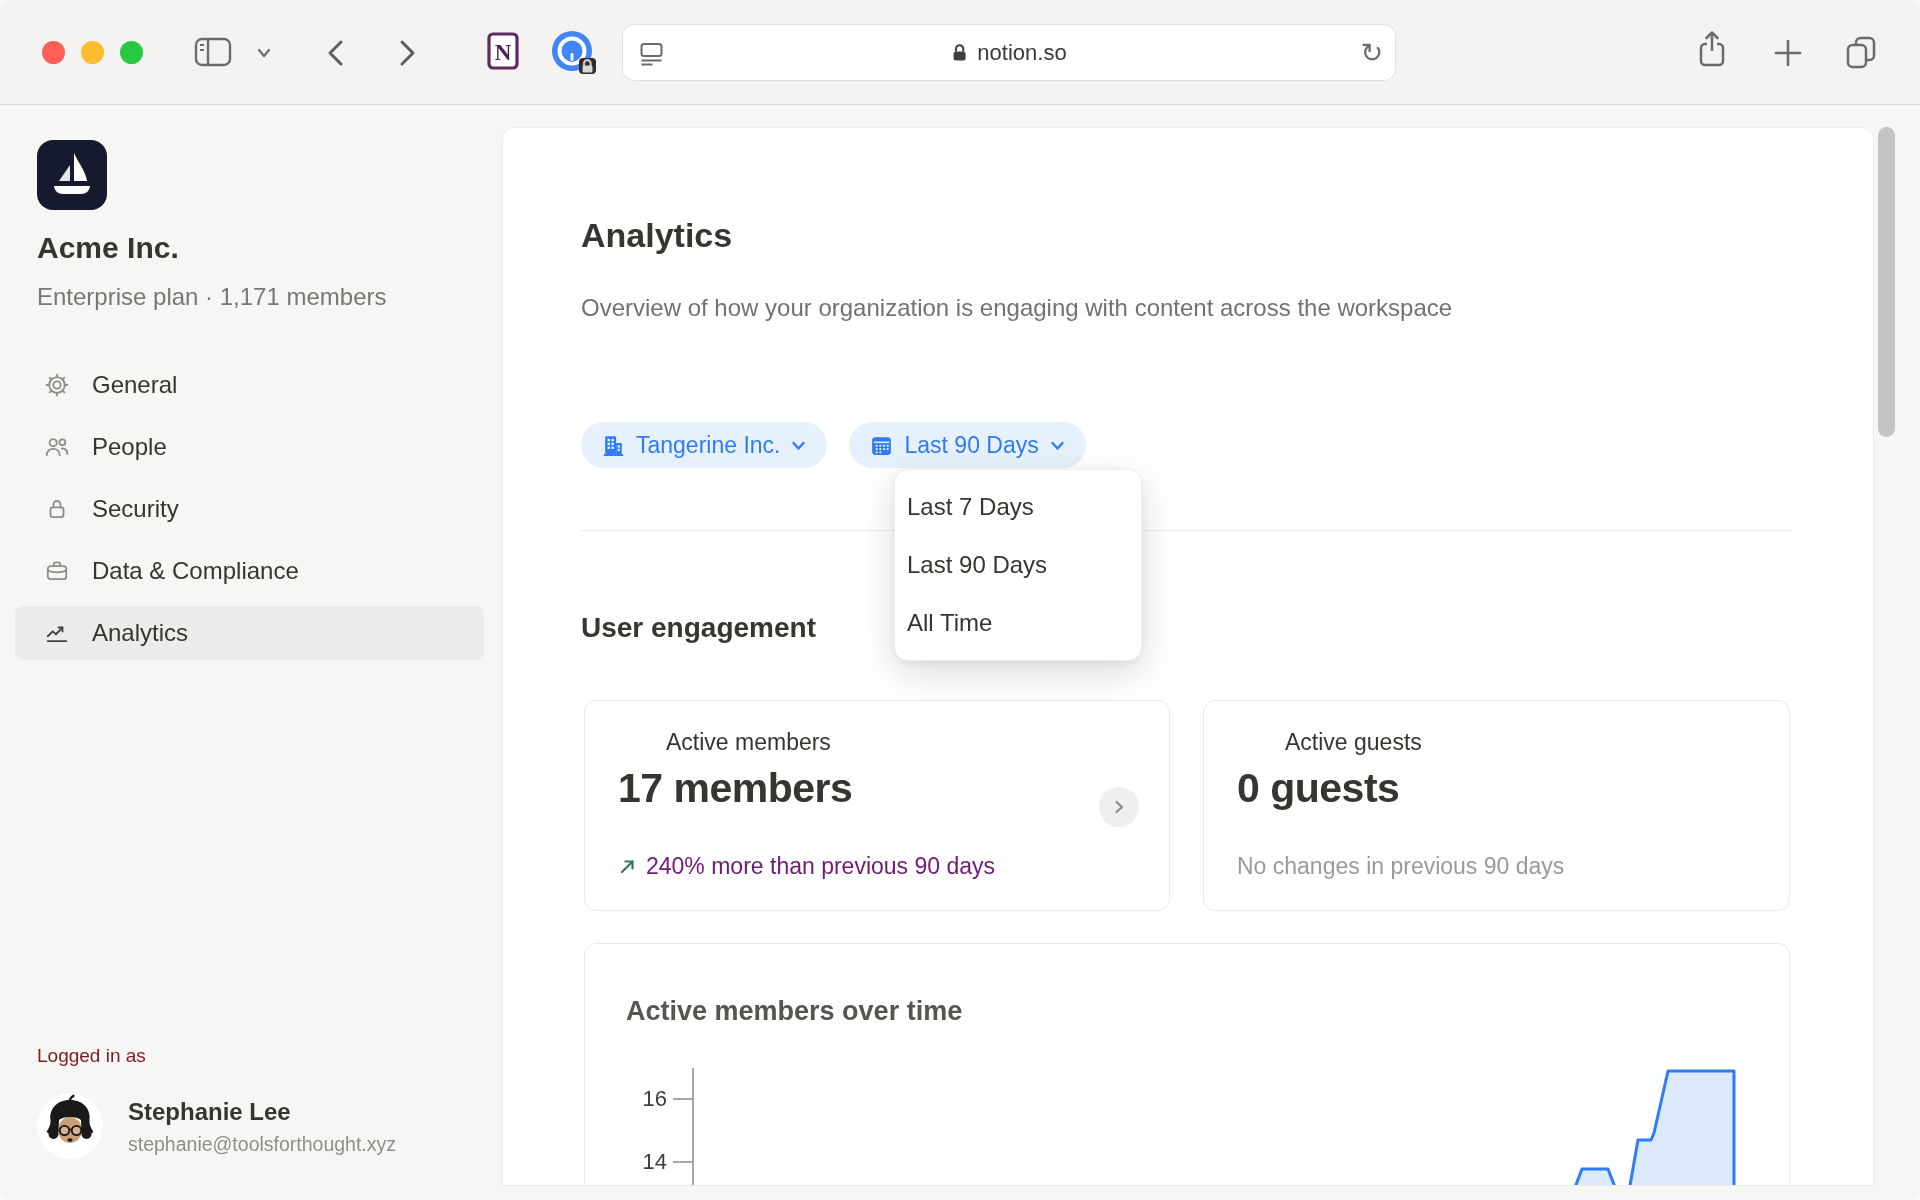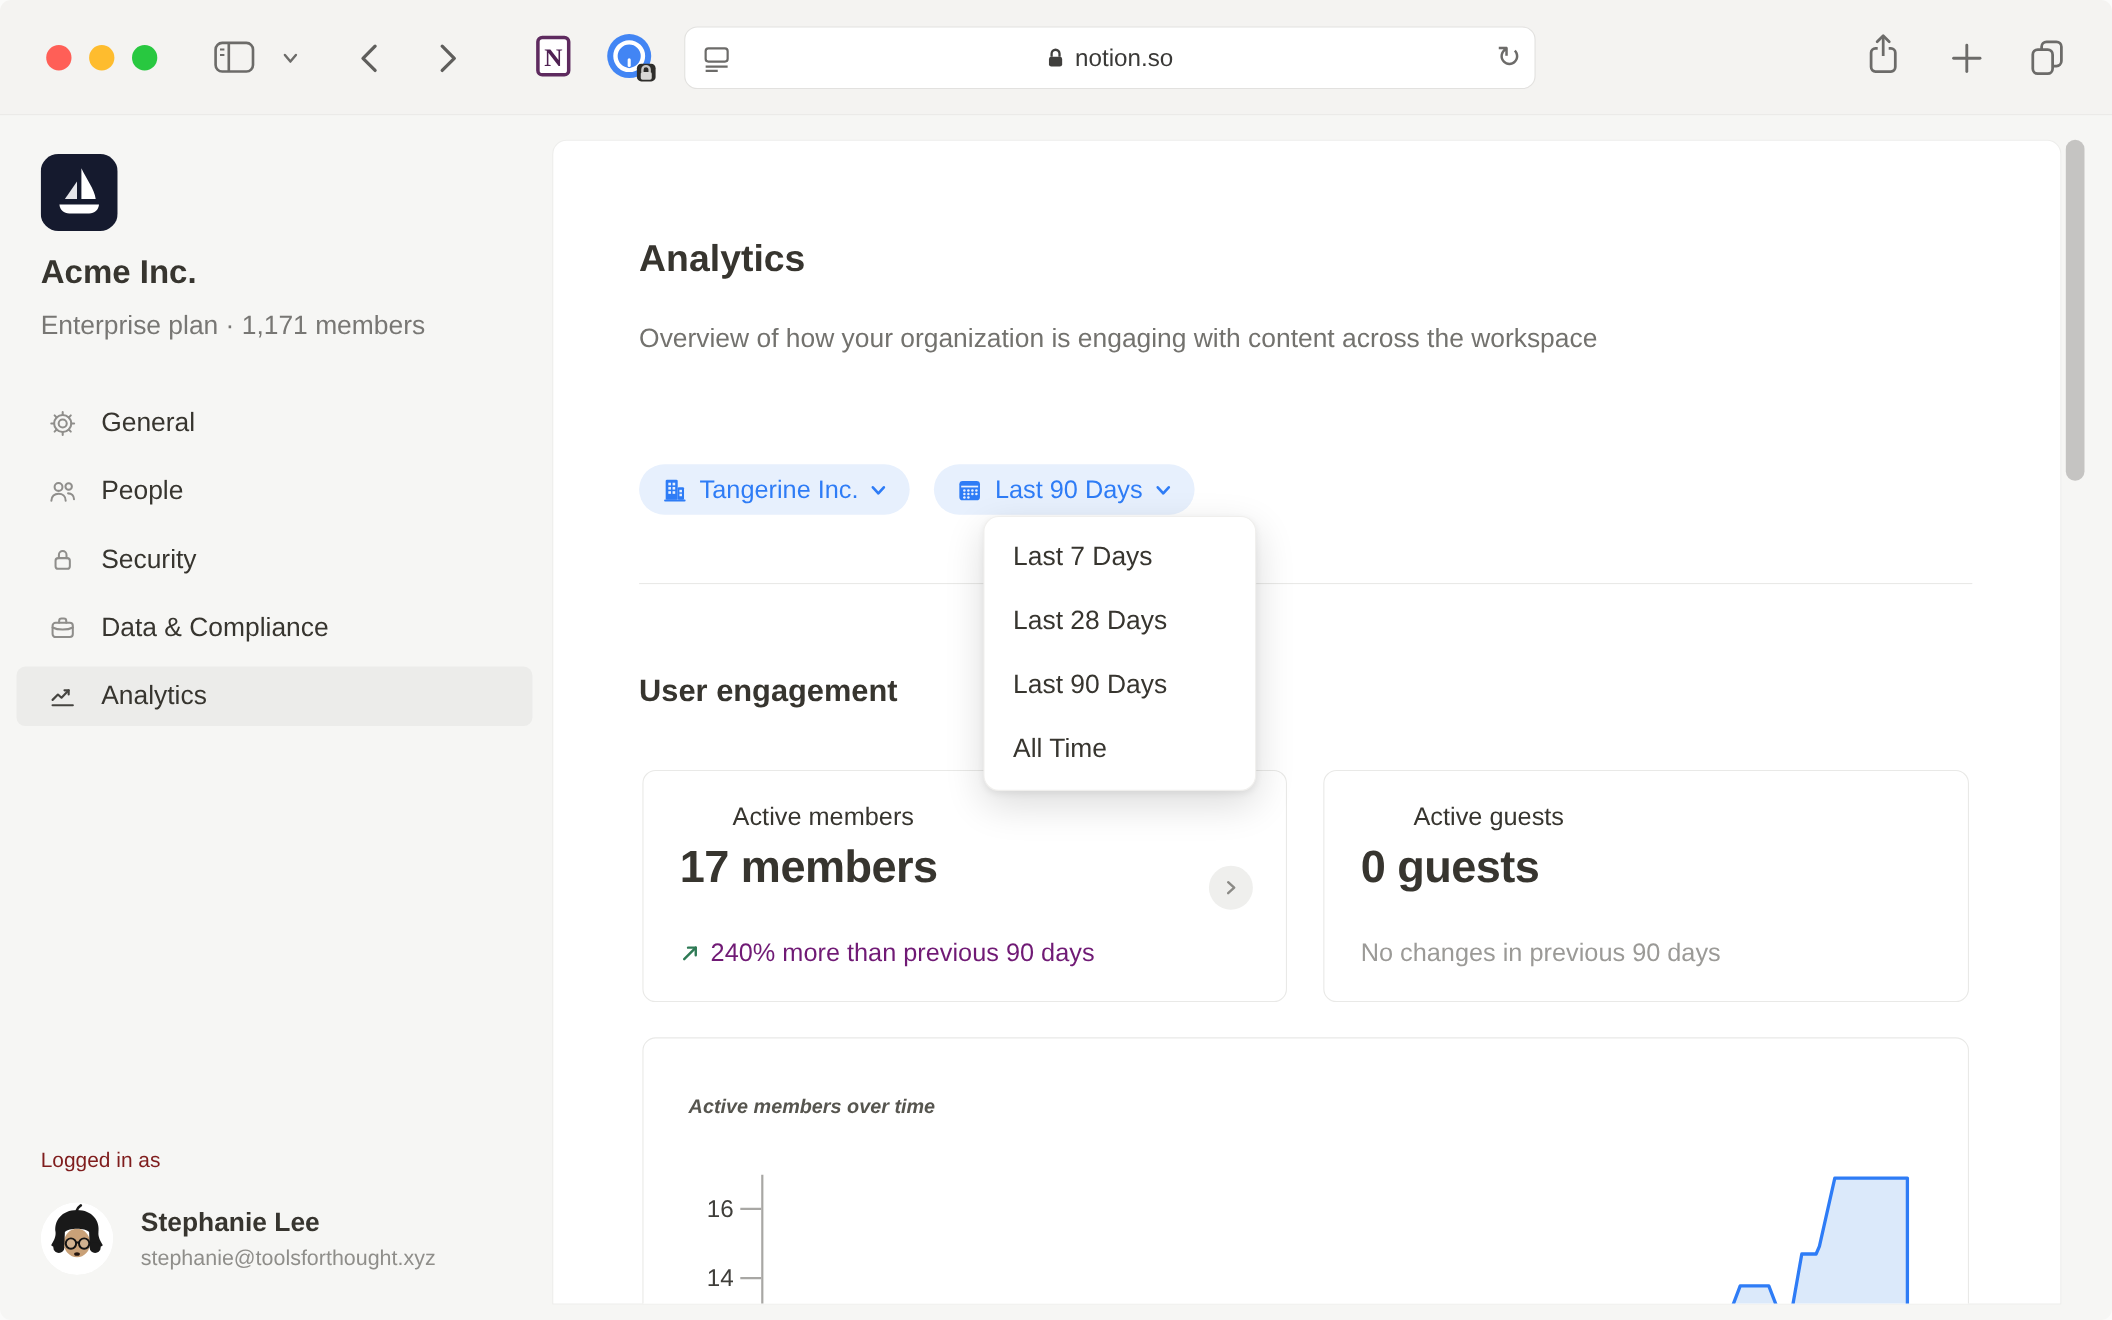--- a/index.html
+++ b/index.html
@@ -42,38 +42,38 @@
   .pillrow { position:absolute; left:78px; top:294px; display:flex; gap:22px; }
   .pill { display:flex; align-items:center; gap:10px; height:46px; padding:0 20px; border-radius:23px;
           background:#e7f0fd; color:#2e7cf6; font-size:23px; font-weight:500; cursor:pointer; border:none; }
   .divider { position:absolute; left:78px; top:402px; width:1212px; height:1px; background:#e9e9e7; }
   .h2 { position:absolute; left:78px; top:484px; font-size:28px; font-weight:700; color:#37352f; }
 
   
   .dropdown { position:absolute; left:391px; top:341px; width:248px; border-radius:14px; background:#fff;
               border:1px solid #f0efed; box-shadow:0 12px 36px rgba(0,0,0,.14), 0 2px 6px rgba(0,0,0,.06);
               padding:8px 0; z-index:20; }
-  .dd-item { height:58px; display:flex; align-items:center; padding-left:26px; font-size:24px; color:#37352f; cursor:pointer; }
+  .dd-item { height:58px; display:flex; align-items:center; padding-left:12px; font-size:24px; color:#37352f; cursor:pointer; }
 
   
   .card { position:absolute; top:572px; height:211px; background:#fff; border:1px solid #e9e9e7; border-radius:12px; }
   .card1 { left:81px; width:586px; cursor:pointer; }
   .card2 { left:700px; width:587px; }
   .card .clabel { position:absolute; left:33px; top:28px; font-size:23px; font-weight:400; color:#37352f;margin-left:48px; }
   .card .cvalue { position:absolute; left:33px; top:64px; font-size:41px; font-weight:700; letter-spacing:-0.5px; color:#37352f; }
   .card .cdelta { position:absolute; left:33px; top:152px; font-size:23px; display:flex; align-items:center; gap:9px; }
   .cdelta.up { color:#701a75;align-items:center; }
   .cdelta.none { color:#9b9a97; }
   .chev-circle { position:absolute; right:30px; top:86px; width:40px; height:40px; border-radius:50%;
                  background:#efefed; border:none; display:flex; align-items:center; justify-content:center; cursor:pointer; }
 
   
   .chartcard { position:absolute; left:81px; top:815px; width:1206px; height:400px; background:#fff;
                border:1px solid #e9e9e7; border-radius:12px; overflow:hidden; }
-  .chart-title { position:absolute; left:41px; top:52px; font-size:18px; font-weight:600; color:#56554f;font-style:italic; }
+  .chart-title { position:absolute; left:41px; top:52px; font-size:27px; font-weight:600; color:#56554f; }
   .ytick { position:absolute; left:30px; width:52px; text-align:right; font-size:22px; color:#3f3e3a; }
   .ytick.t16 { top:142px; } .ytick.t14 { top:205px; }
   .chart-svg { position:absolute; left:0; top:0; }
 
   
   .scroll-thumb { position:absolute; left:1878px; top:22px; width:17px; height:310px; border-radius:9px; background:#c5c4c2; cursor:pointer; }
 </style>
 </head>
 <body>
 
@@ -305,21 +305,20 @@
             <polyline points="3.5,6 8.5,11.5 13.5,6" fill="none" stroke="#2e7cf6" stroke-width="2.4" stroke-linecap="round" stroke-linejoin="round"></polyline>
           </svg>
         </button>
       </div>
 
       <div class="divider"></div>
       <div class="h2">User engagement</div>
 
       <div class="dropdown">
         <div class="dd-item">Last 7 Days</div>
-        <div class="dd-item">Last 28 Days</div>
         <div class="dd-item">Last 90 Days</div>
         <div class="dd-item">All Time</div>
       </div>
 
       <div class="card card1">
         <div class="clabel">Active members</div>
         <div class="cvalue">17 members</div>
         <div class="cdelta up">
           <svg width="19" height="19" viewBox="0 0 19 19">
             <line x1="4" y1="15" x2="14.5" y2="4.5" stroke="#2e7a55" stroke-width="2.2" stroke-linecap="round"></line>

